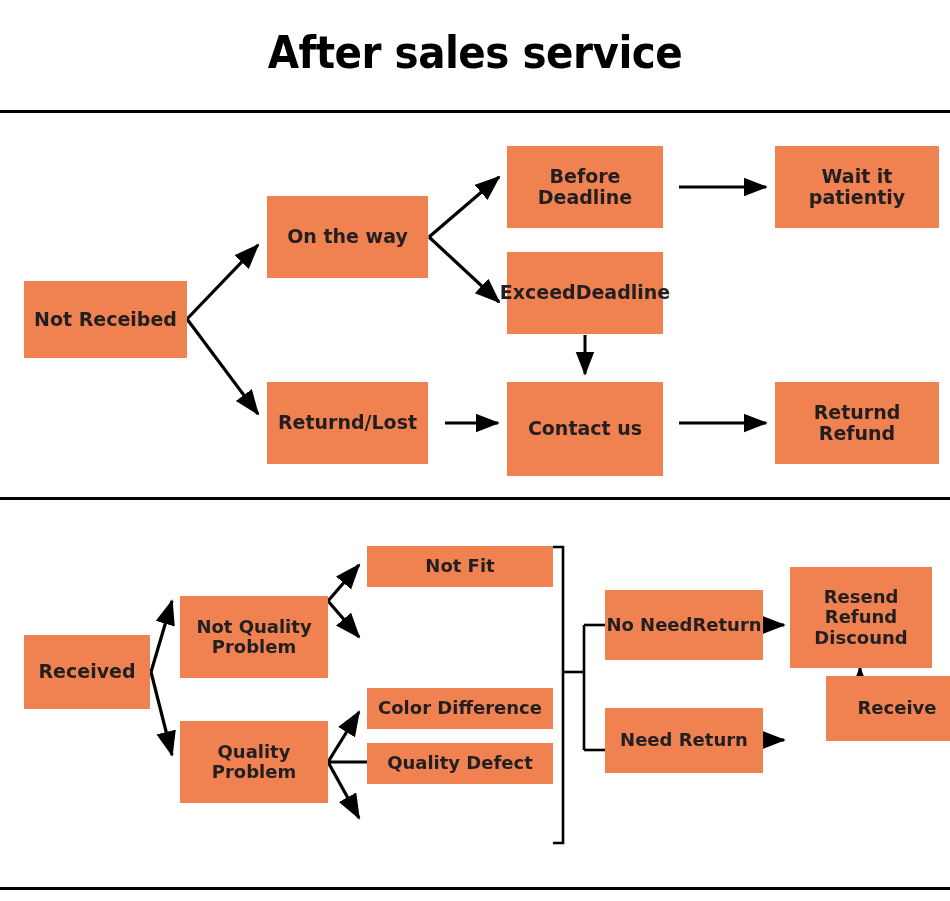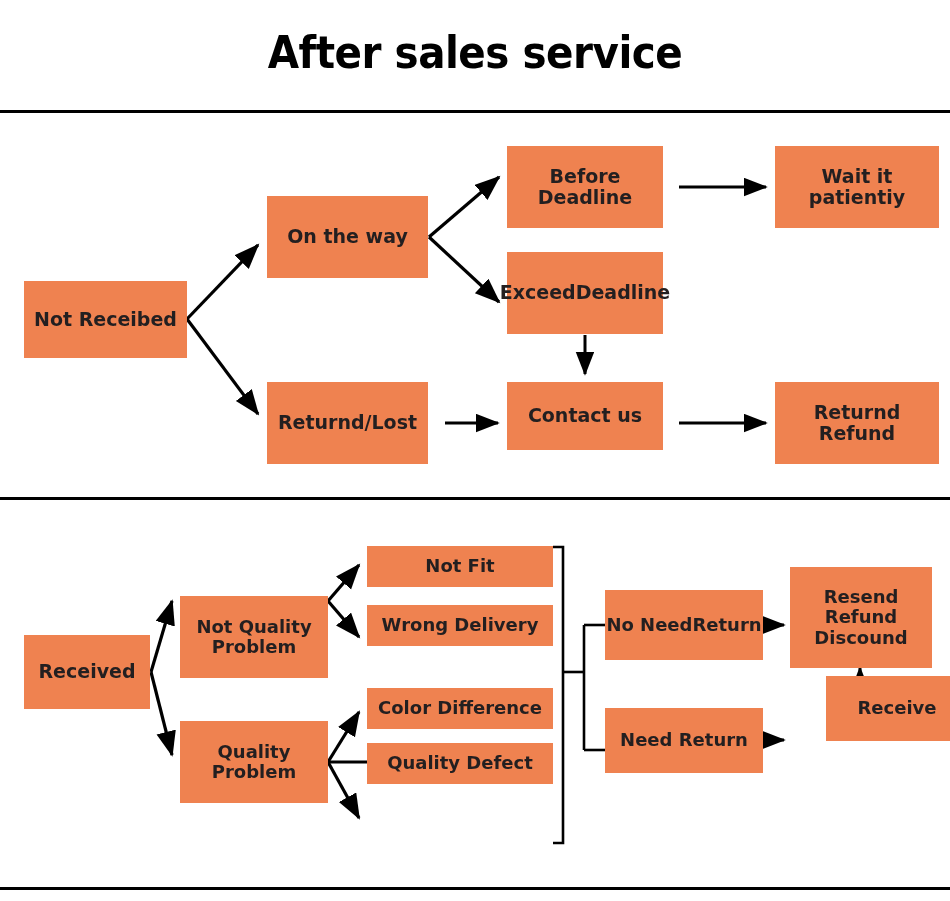--- a/index.html
+++ b/index.html
@@ -75,21 +75,21 @@
   <div class="node n-lg" style="left:507px;top:252px;width:156px;height:82px;flex-direction:row;">
     <span>Exceed</span>
     <span>Deadline</span>
   </div>
 
   <div class="node n-lg" style="left:775px;top:146px;width:164px;height:82px;flex-direction:column;">
     <span>Wait it</span>
     <span>patientiy</span>
   </div>
 
-  <div class="node n-lg" style="left:507px;top:382px;width:156px;height:68px;">Contact us</div>
+  <div class="node n-lg" style="left:507px;top:382px;width:156px;height:94px;">Contact us</div>
 
   <div class="node n-lg" style="left:775px;top:382px;width:164px;height:82px;flex-direction:column;">
     <span>Returnd</span>
     <span>Refund</span>
   </div>
 
   <svg class="edges">
 
     <path d="M151,672 L172,601" stroke="#000" stroke-width="3.2" fill="none" marker-end="url(#ah)"></path>
 
@@ -127,21 +127,20 @@
     <span>Problem</span>
   </div>
 
   <div class="node n-md" style="left:180px;top:721px;width:148px;height:82px;flex-direction:column;">
     <span>Quality</span>
     <span>Problem</span>
   </div>
 
   <div class="node n-md" style="left:367px;top:546px;width:186px;height:41px;">Not Fit</div>
 
-  <div class="node n-md" style="left:367px;top:605px;width:186px;height:41px;">Wrong Delivery</div>
 
   <div class="node n-md" style="left:367px;top:688px;width:186px;height:41px;">Color Difference</div>
 
   <div class="node n-md" style="left:367px;top:743px;width:186px;height:41px;">Quality Defect</div>
 
 
   <div class="node n-md" style="left:605px;top:590px;width:158px;height:70px;flex-direction:row;">
     <span>No Need</span>
     <span>Return</span>
   </div>

